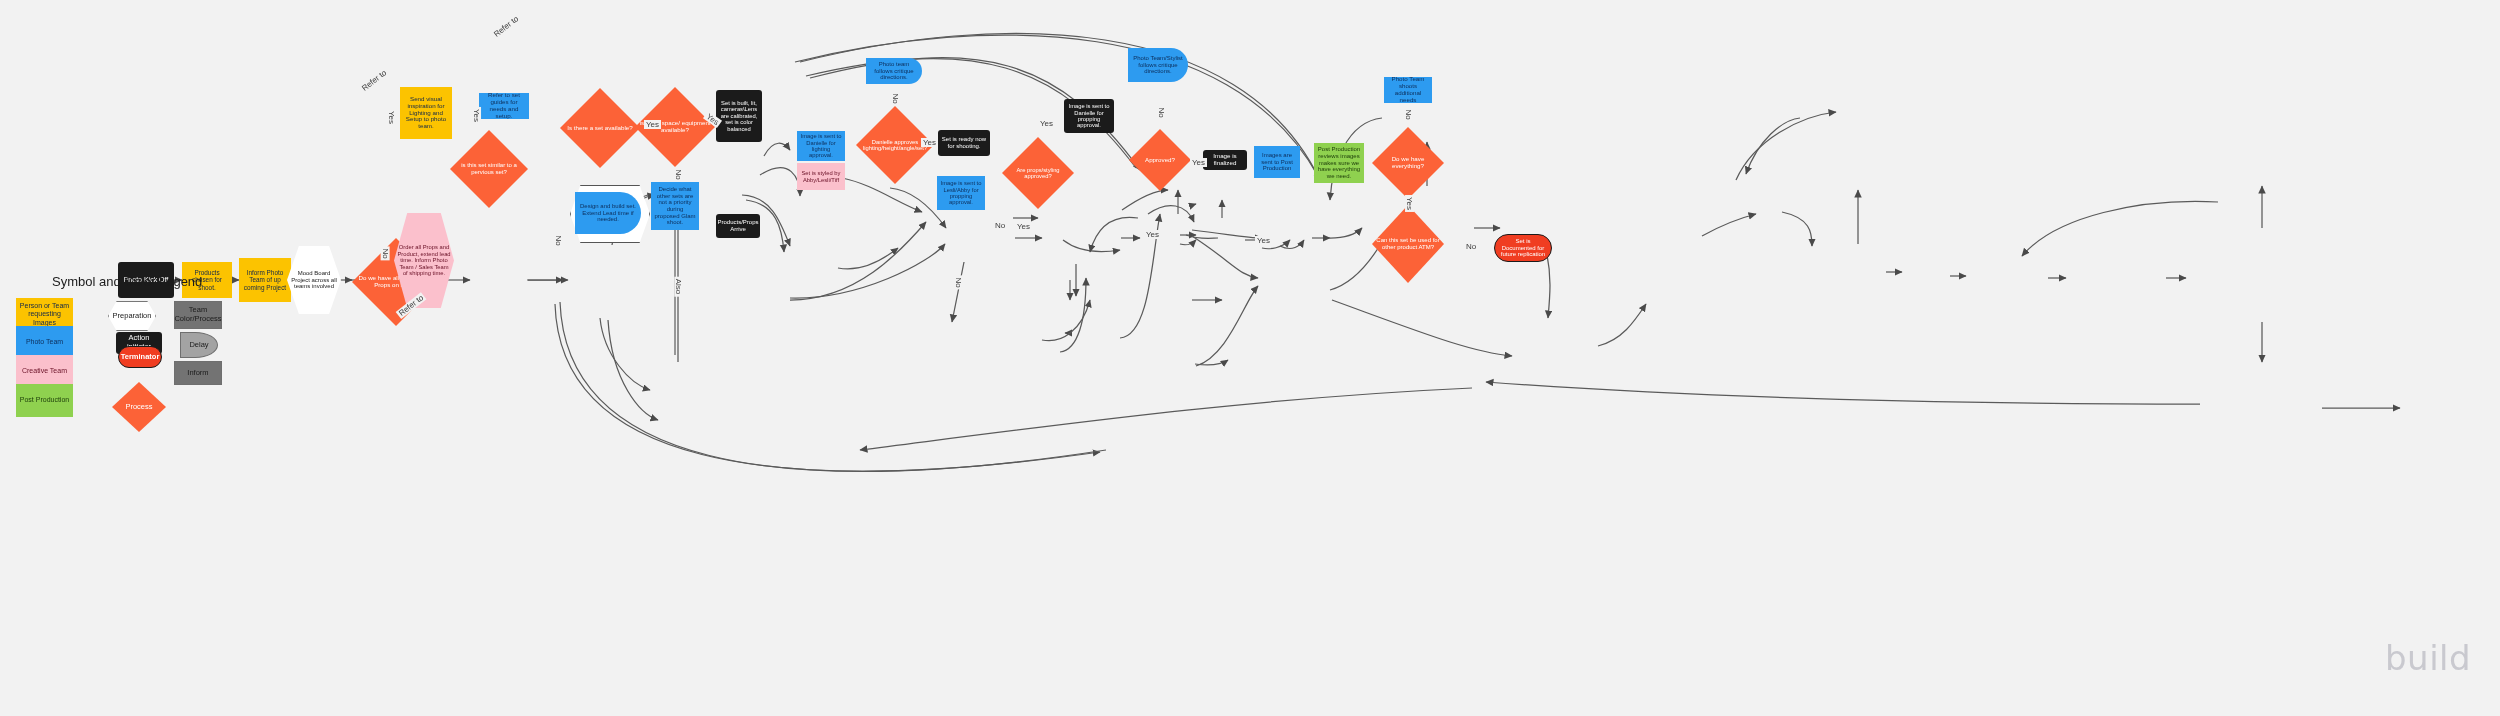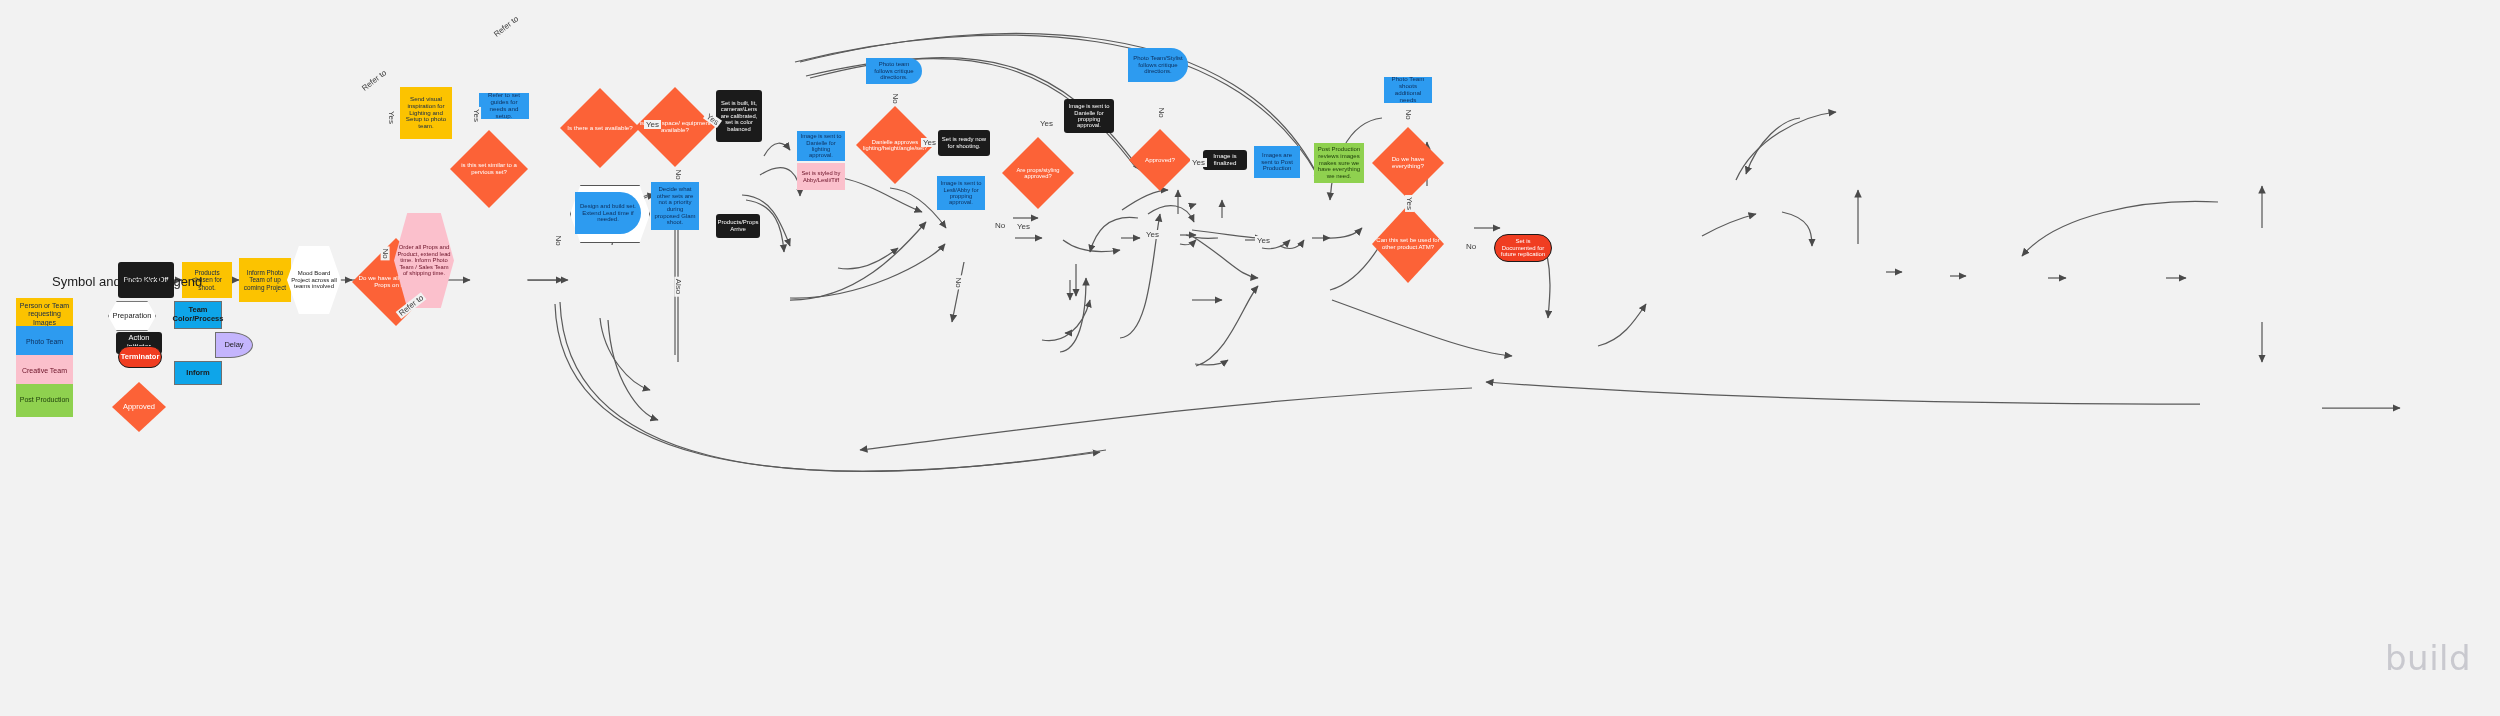--- a/index.html
+++ b/index.html
@@ -11,31 +11,31 @@
         justify-content:center;text-align:center;line-height:1.12;}
   .node span{display:block;padding:0 3px;}
 
   
   .c-black{background:#1b1b1b;color:#ffffff;border-radius:3px;}
   .c-yellow{background:#fcc300;color:#12284a;}
   .c-blue{background:#2d9bf0;color:#0d2f5c;}
   .c-pink{background:#fbc0cc;color:#6a1127;}
   .c-green{background:#8fd14f;color:#1d3d0a;}
   .c-orange{color:#ffffff;}
-  .c-white{background:#0ea5e9;color:#1b1b1b;border:1.4px solid #6f6f6f;font-weight:bold;}
+  .c-white{background:#737373;color:#1b1b1b;border:1.4px solid #6f6f6f;}
 
   .hex{background:#ffffff;color:#1b1b1b;
        clip-path:polygon(22% 0,78% 0,100% 50%,78% 100%,22% 100%,0 50%);}
   .hex-pink{background:#fbc0cc;color:#6a1127;
        clip-path:polygon(22% 0,78% 0,100% 50%,78% 100%,22% 100%,0 50%);}
   .diamond{background:#fc6237;
        clip-path:polygon(50% 0,100% 50%,50% 100%,0 50%);}
   .term{background:#f03d21;color:#ffffff;border-radius:999px;border:1.5px solid #1b1b1b;}
-  .delay{background:#c4b5fd;color:#1b1b1b;border:1.4px solid #6f6f6f;
-       border-radius:0 60% 60% 0 / 0 50% 50% 0;margin-left:35px;}
+  .delay{background:#a3a3a3;color:#1b1b1b;border:1.4px solid #6f6f6f;
+       border-radius:0 60% 60% 0 / 0 50% 50% 0;}
   .rcap{border-radius:0 26px 26px 0;}
 
   .wrapbox{position:absolute;background:#ffffff;border:1.4px solid #555;
        clip-path:polygon(13% 0,87% 0,100% 50%,87% 100%,13% 100%,0 50%);}
 
   .elabel{position:absolute;font-size:8px;color:#3d3d3d;background:#f2f2f2;
        padding:0 2px;white-space:nowrap;}
   .rot90{transform:rotate(90deg);transform-origin:center;}
   .rotn35{transform:rotate(-38deg);transform-origin:center;}
   .rot35{transform:rotate(35deg);transform-origin:center;}
@@ -376,21 +376,21 @@
               clip-path:polygon(18% 0,82% 0,100% 50%,82% 100%,18% 100%,0 50%);color:#1b1b1b;">
     <span>Preparation</span>
     </div>
   <div class="lg-shape c-black" style="left:116px;top:332px;width:46px;height:22px;">
     <span>Action initiator</span>
     </div>
   <div class="lg-shape term" style="left:118px;top:346px;width:42px;height:20px;font-weight:bold;">
     <span>Terminator</span>
     </div>
   <div class="lg-shape diamond c-orange" style="left:112px;top:382px;width:54px;height:50px;">
-    <span>Approved</span>
+    <span>Process</span>
     </div>
 
   <div class="lg-shape c-white" style="left:174px;top:301px;width:46px;height:26px;">
     <span>Team Color/Process</span>
     </div>
   <div class="lg-shape delay" style="left:180px;top:332px;width:36px;height:24px;">
     <span>Delay</span>
     </div>
   <div class="lg-shape c-white" style="left:174px;top:361px;width:46px;height:22px;">
     <span>Inform</span>

